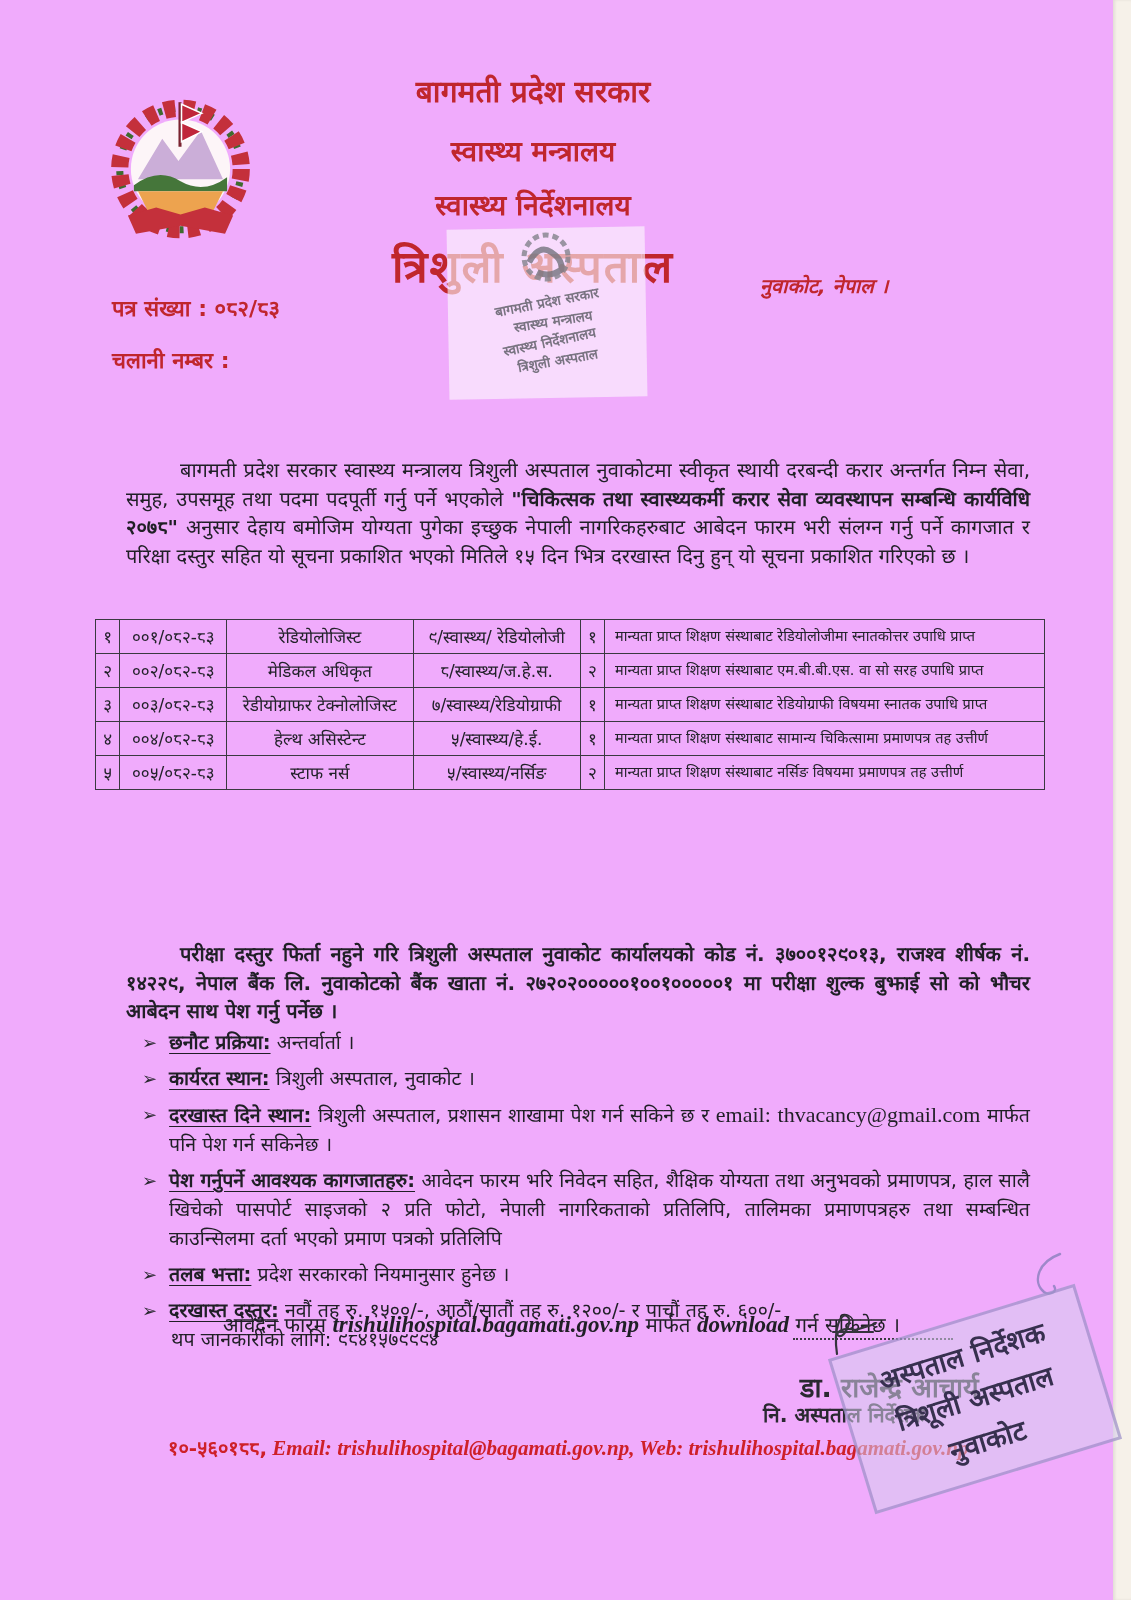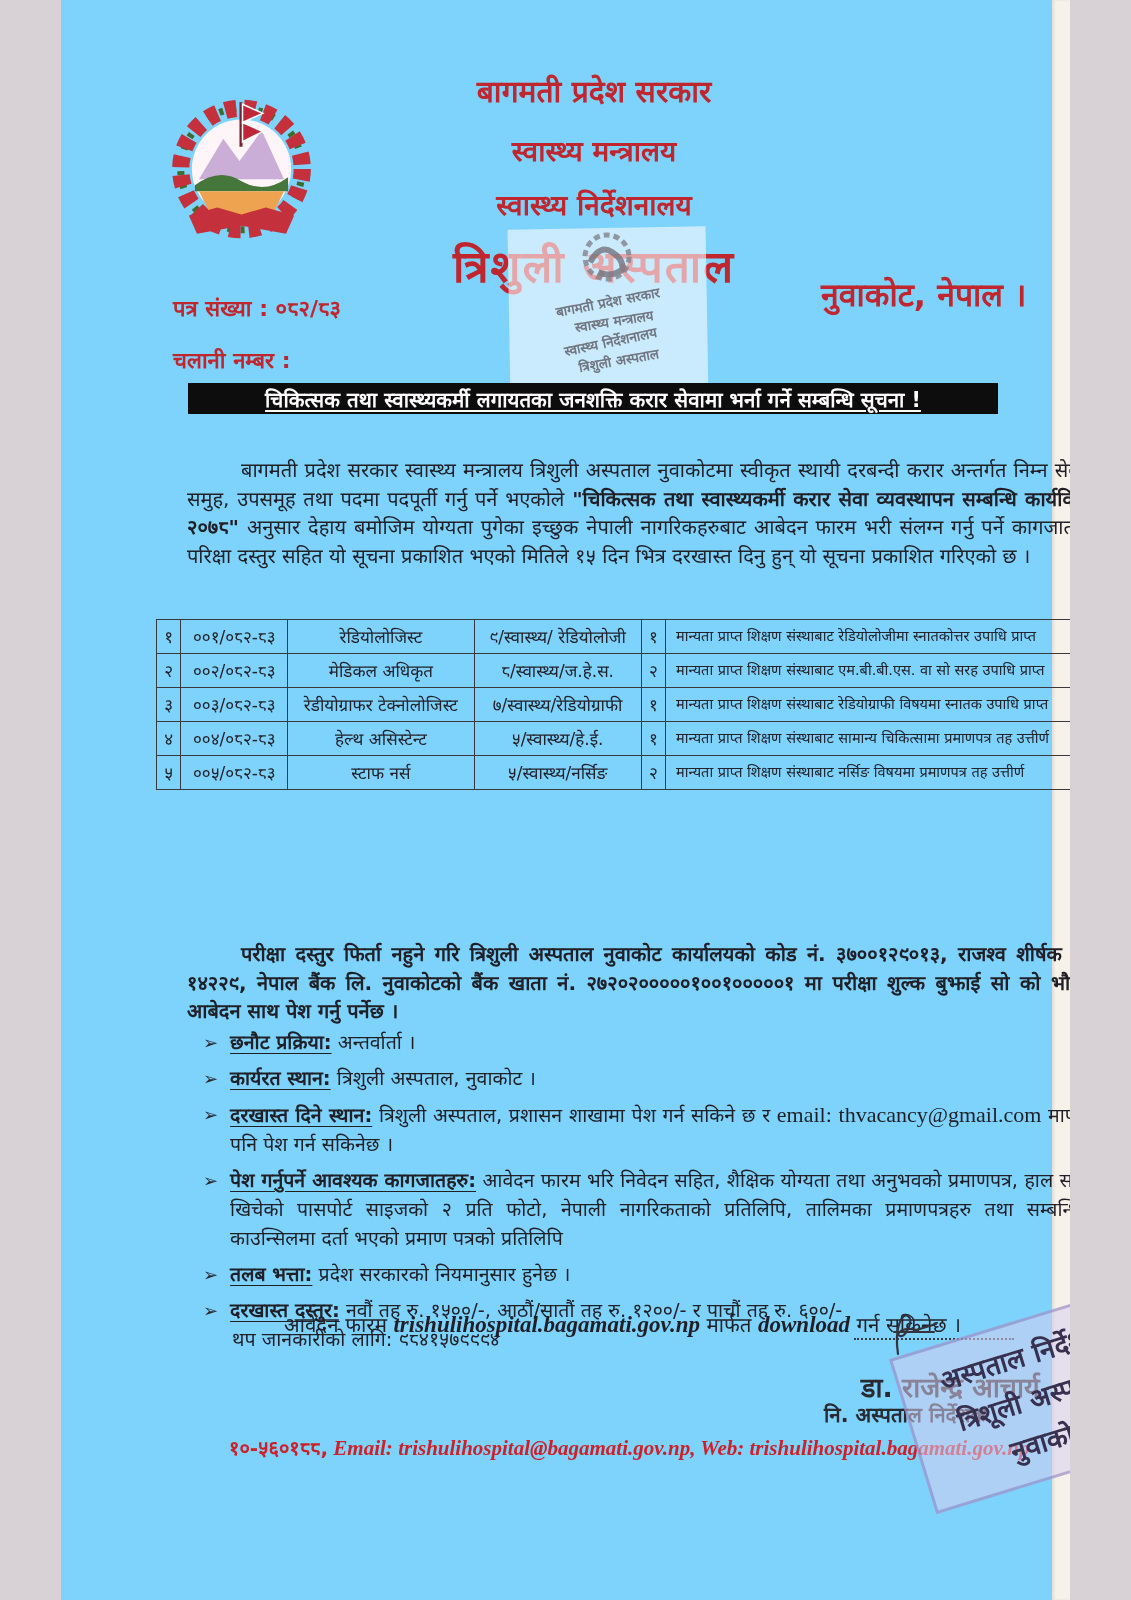--- a/index.html
+++ b/index.html
@@ -1,34 +1,35 @@
 <!DOCTYPE html>
 <html lang="ne"><head>
 <meta charset="utf-8">
 <style>
   html,body{margin:0;padding:0;background:#d8d2d6;}
   .sheet{
     position:relative;
-    width:1009px;height:1600px;
+    width:1100px;height:1600px;
     margin:0 auto;
-    background:#7dd3fc;
+    background:#f0abfc;
     font-family:"DejaVu Sans",sans-serif;
     color:#23222a;
     overflow:hidden;
+    padding-left:31px;
   }
   .edge-strip{position:absolute;right:0;top:0;width:18px;height:1600px;background:#f6f1e9;box-shadow:inset 2px 0 3px rgba(0,0,0,.08);}
 
   
   .emblem{position:absolute;left:98px;top:86px;width:165px;height:162px;}
   .hdr{position:absolute;left:0;top:62px;width:1066px;text-align:center;color:#c0262d;}
   .hdr .l1{font-size:30px;font-weight:700;margin:8px 0 20px;}
   .hdr .l2{font-size:28px;font-weight:700;margin:0 0 16px;}
   .hdr .l3{font-size:28px;font-weight:700;margin:0 0 12px;}
   .hdr .l4{font-size:44px;font-weight:700;letter-spacing:2px;}
-  .location{position:absolute;left:760px;top:272px;font-size:32px;font-weight:700;color:#c0262d;}
+  .location{position:absolute;left:760px;top:272px;font-size:20px;font-weight:700;color:#c0262d;font-style:italic;}
   .letterno{position:absolute;left:112px;top:292px;font-size:22px;font-weight:700;color:#c0262d;}
   .chalani{position:absolute;left:112px;top:344px;font-size:22px;font-weight:700;color:#c0262d;}
 
   
   .wmark{position:absolute;left:448px;top:228px;width:198px;height:170px;background:rgba(253,252,253,.6);transform:rotate(-1deg);text-align:center;}
   .wmark svg{opacity:.8;margin-top:2px;}
   .wmark .wl{font-size:13.5px;font-weight:700;color:#63626c;opacity:.85;transform:rotate(-10deg);line-height:20px;white-space:nowrap;}
   .wmark .wl2{transform:rotate(-8deg) translateX(6px);}
   .wmark .wl3{transform:rotate(-11deg) translateX(2px);}
   .wmark .wl4{transform:rotate(-9deg) translateX(10px);}
@@ -123,23 +124,20 @@
     <svg width="70" height="58" viewBox="0 0 70 58">
       <circle cx="35" cy="27" r="22" fill="none" stroke="#83838c" stroke-width="5" stroke-dasharray="6 4"></circle>
       <path d="M18 32 Q28 14 40 22 Q52 30 50 40 Q38 48 26 42" fill="none" stroke="#74747e" stroke-width="6"></path>
     </svg>
     <div class="wl">बागमती प्रदेश सरकार</div>
     <div class="wl wl2">स्वास्थ्य मन्त्रालय</div>
     <div class="wl wl3">स्वास्थ्य निर्देशनालय</div>
     <div class="wl wl4">त्रिशुली अस्पताल</div>
   </div>
 
-  <div class="bar">
-    <span>चिकित्सक तथा स्वास्थ्यकर्मी लगायतका जनशक्ति करार सेवामा भर्ना गर्ने सम्बन्धि सूचना !</span>
-  </div>
 
   <div class="para intro"><span>बागमती प्रदेश सरकार स्वास्थ्य मन्त्रालय त्रिशुली अस्पताल नुवाकोटमा स्वीकृत स्थायी दरबन्दी करार अन्तर्गत निम्न सेवा, समुह, उपसमूह तथा पदमा पदपूर्ती गर्नु पर्ने भएकोले </span><span class="b">"चिकित्सक तथा स्वास्थ्यकर्मी करार सेवा व्यवस्थापन सम्बन्धि कार्यविधि २०७८"</span><span> अनुसार देहाय बमोजिम योग्यता पुगेका इच्छुक नेपाली नागरिकहरुबाट आबेदन फारम भरी संलग्न गर्नु पर्ने कागजात र परिक्षा दस्तुर सहित यो सूचना प्रकाशित भएको मितिले १५ दिन भित्र दरखास्त दिनु हुन् यो सूचना प्रकाशित गरिएको छ ।</span></div>
 
   <table class="vac">
     <tbody>
     <tr>
       <td>१</td>
       <td>००१/०८२-८३</td>
       <td>रेडियोलोजिस्ट</td>
       <td>९/स्वास्थ्य/ रेडियोलोजी</td>

